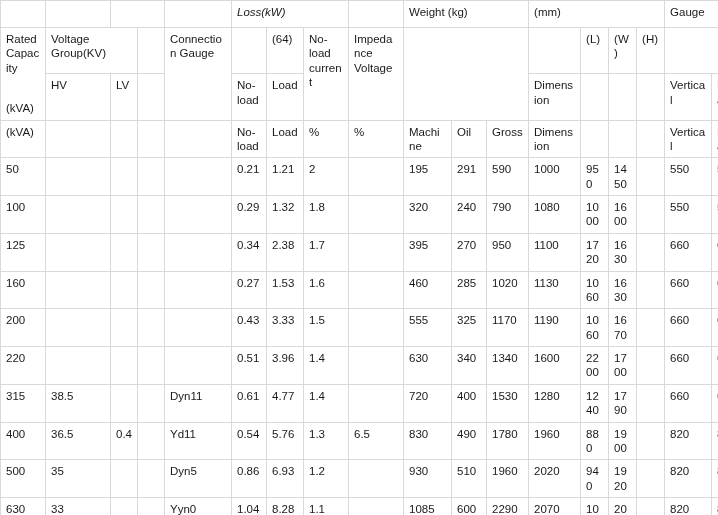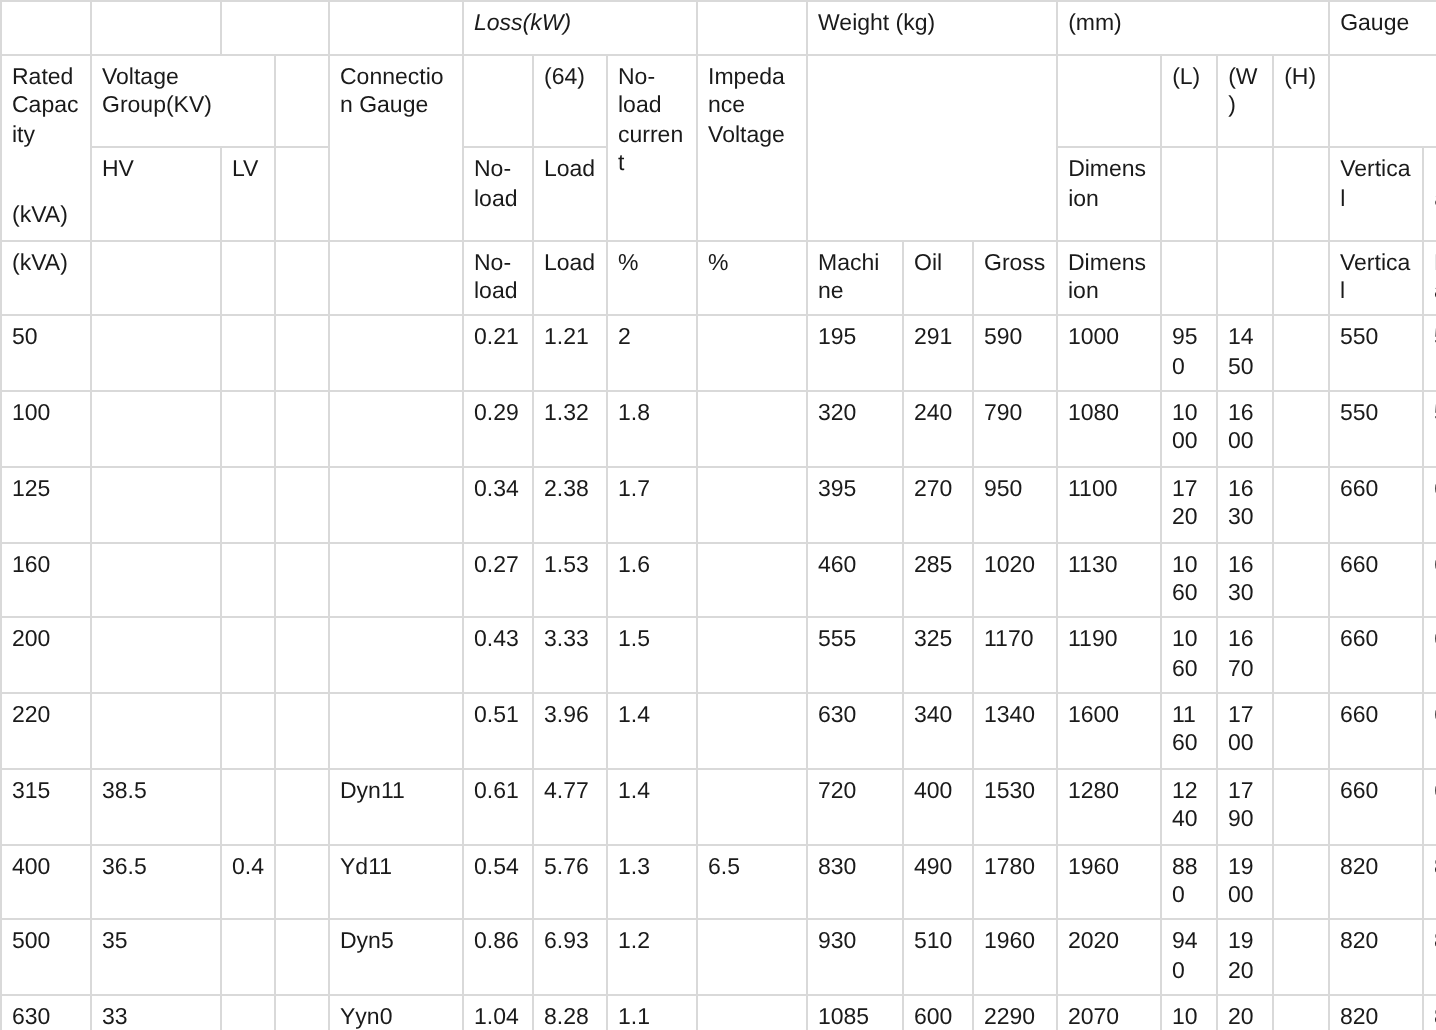--- a/index.html
+++ b/index.html
@@ -286,21 +286,21 @@
           <td class="nb"></td>
           <td></td>
           <td>0.51</td>
           <td>3.96</td>
           <td>1.4</td>
           <td></td>
           <td>630</td>
           <td>340</td>
           <td>1340</td>
           <td>1600</td>
-          <td>1160</td>
+          <td>2200</td>
           <td>1700</td>
           <td></td>
           <td>660</td>
           <td>660</td>
         </tr>
         <tr>
           <td>315</td>
           <td>38.5</td>
           <td></td>
           <td class="nb"></td>

